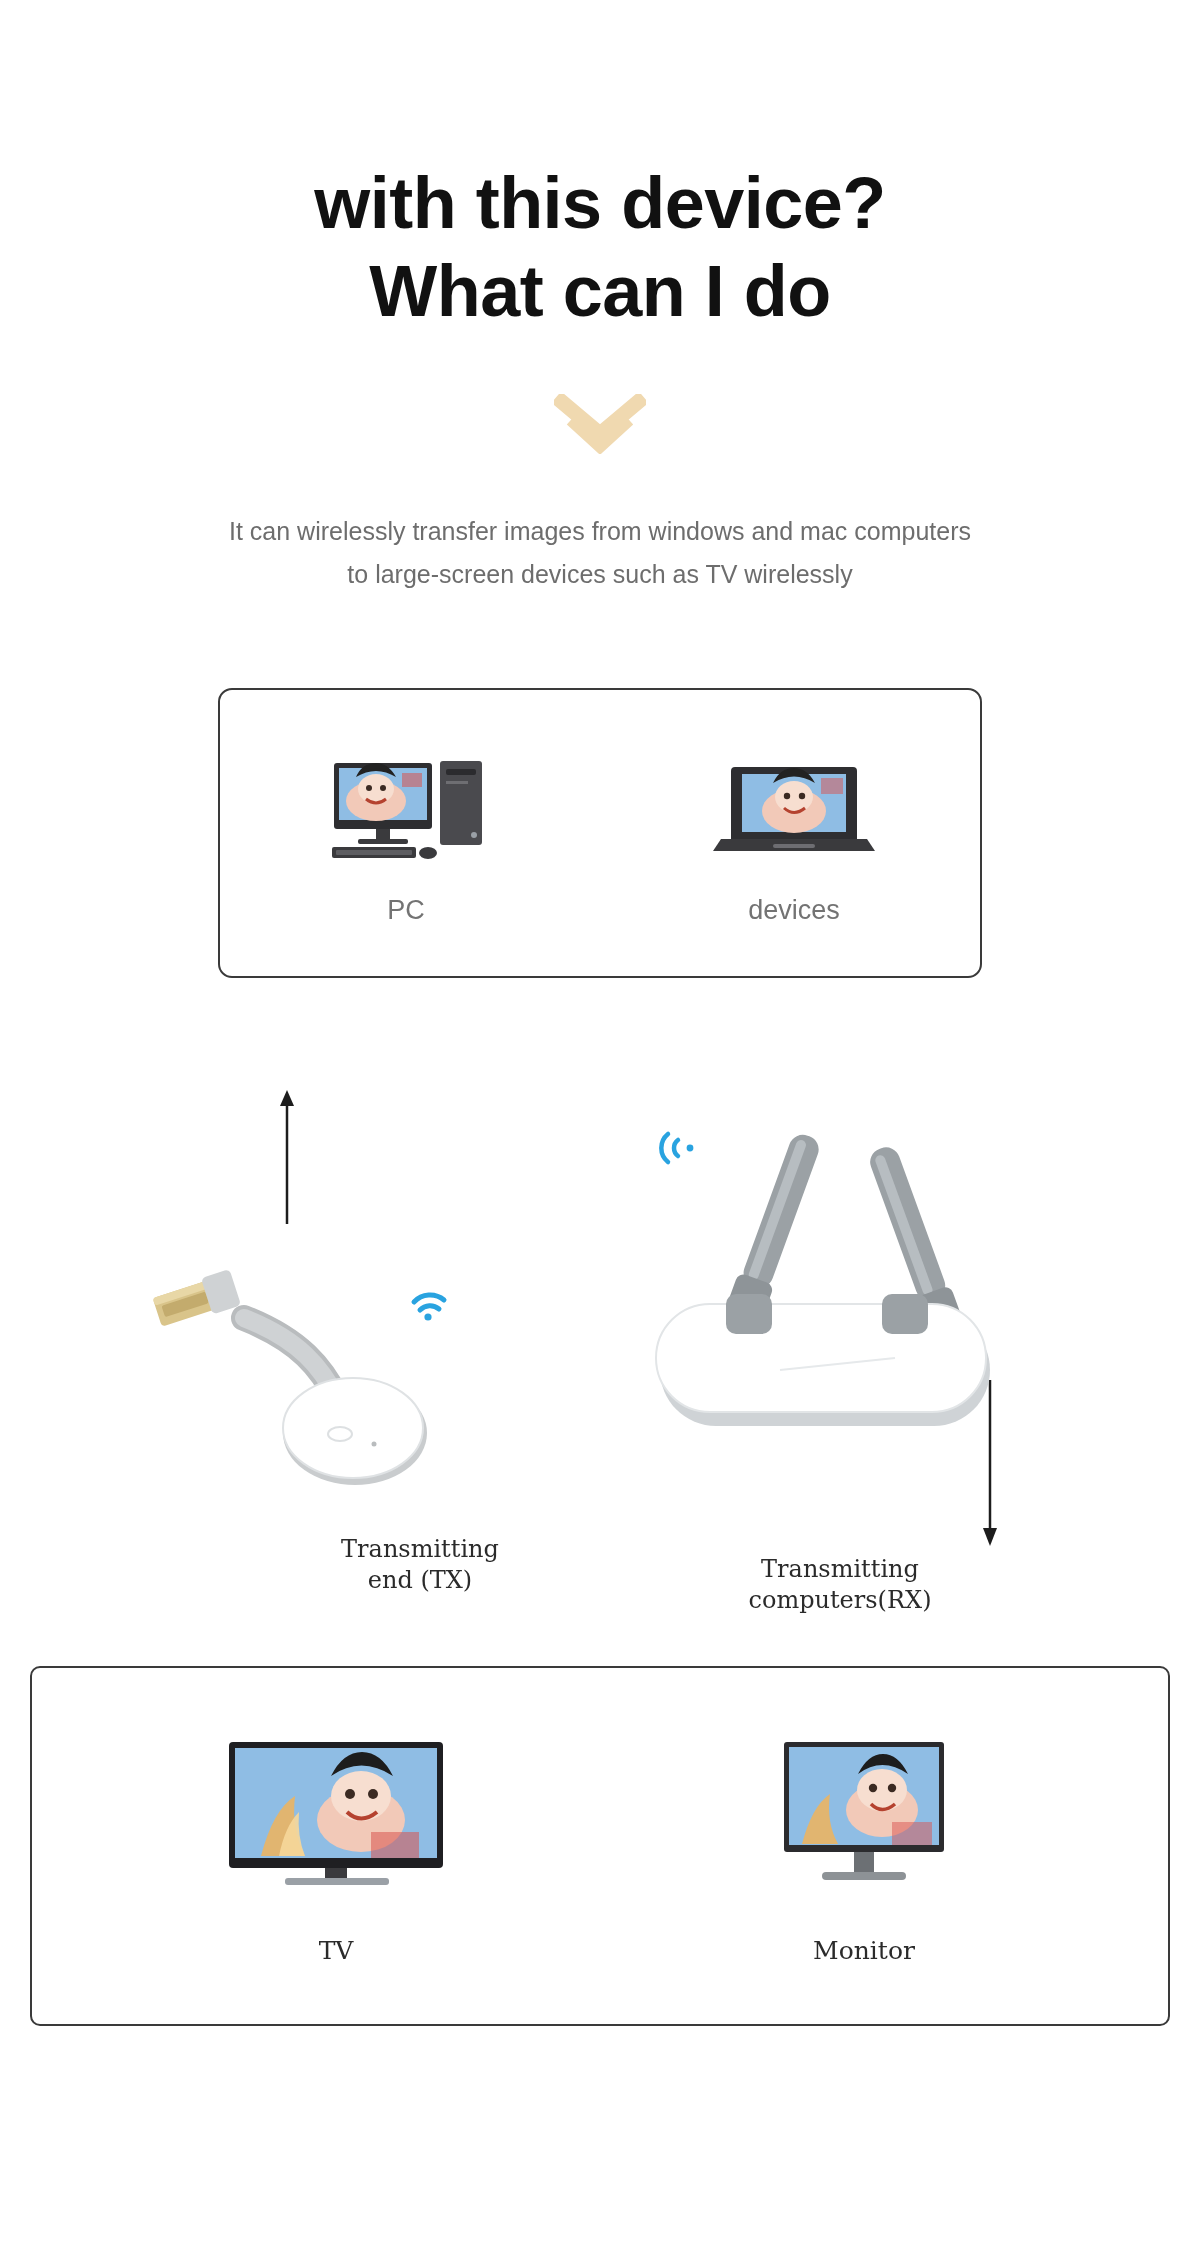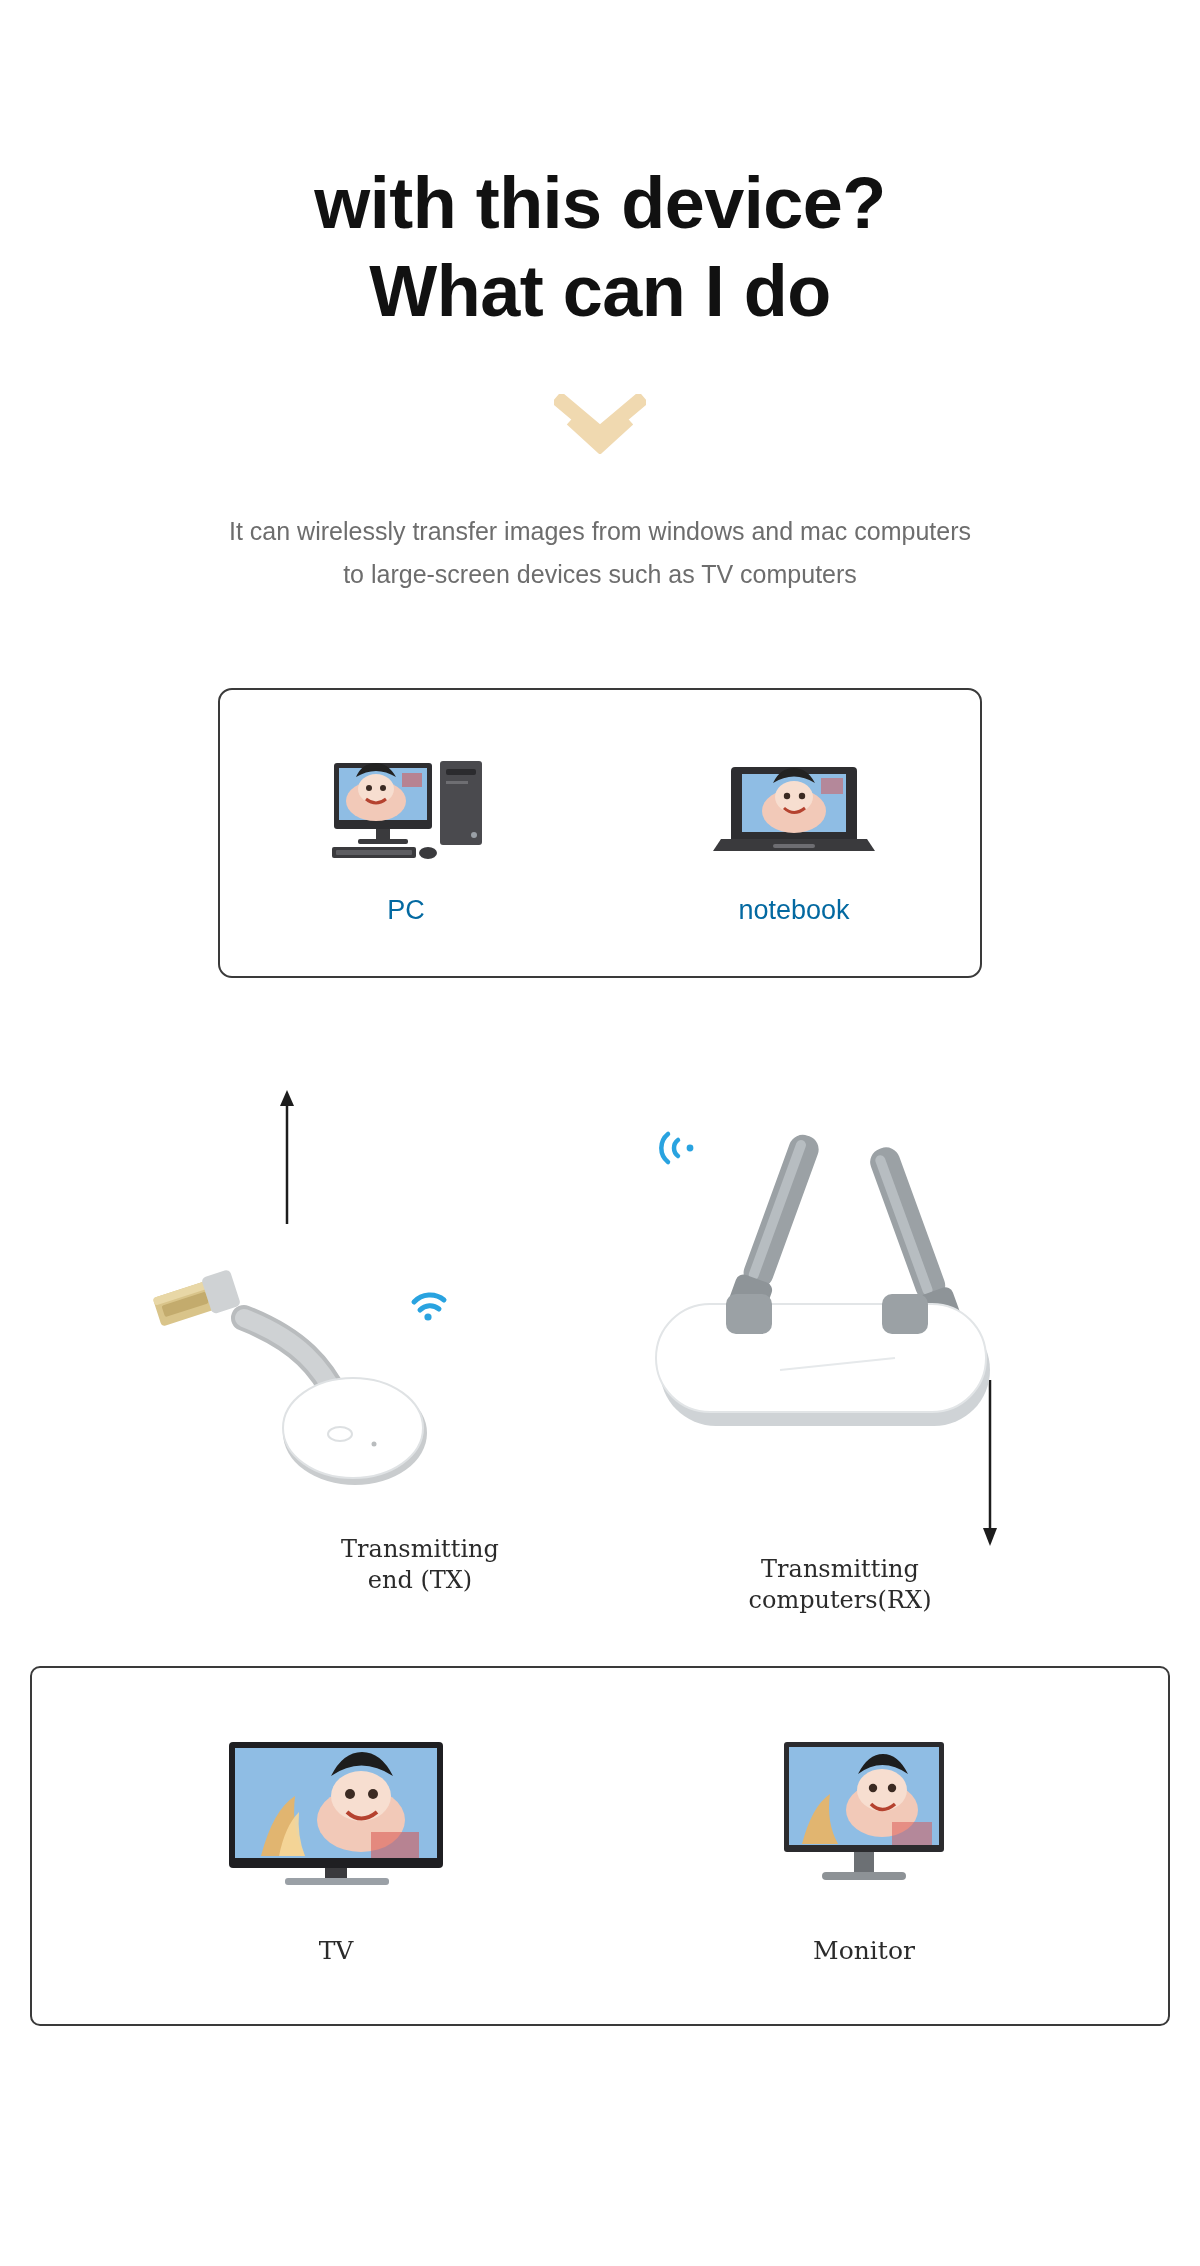--- a/index.html
+++ b/index.html
@@ -71,21 +71,21 @@
   }
   .src-item .art {
     height: 130px;
     display: flex;
     align-items: flex-end;
     justify-content: center;
   }
   .src-item .cap {
     margin-top: 26px;
     font-size: 27px;
-    color: #0369a1;
+    color: #737373;
   }
 
   
   .stage {
     position: relative;
     width: 1200px;
     height: 560px;
     margin-top: 120px;
     padding-left: 28px;
   }
@@ -141,21 +141,21 @@
 
   <div class="chevron-wrap">
     <svg width="92" height="60" viewBox="0 0 92 60">
       <polyline points="8,8 46,40 84,8" fill="none" stroke="#f0d9b0" stroke-width="15" stroke-linecap="square" stroke-linejoin="miter"></polyline>
       <polyline points="22,30 46,52 70,30" fill="none" stroke="#f0d9b0" stroke-width="13" stroke-linecap="square"></polyline>
     </svg>
   </div>
 
   <div class="subtitle">
     <span class="line">It can wirelessly transfer images from windows and mac computers</span>
-    <span class="line">to large-screen devices such as TV computers</span>
+    <span class="line">to large-screen devices such as TV wirelessly</span>
   </div>
 
   <div class="sources-box">
 
     <div class="src-item">
       <div class="art">
         <svg width="180" height="120" viewBox="0 0 180 120">
 
           <rect x="124" y="12" width="42" height="84" rx="3" fill="#4a4a4e"></rect>
           <rect x="130" y="20" width="30" height="6" rx="2" fill="#2b2b2e"></rect>
@@ -197,21 +197,21 @@
           <circle cx="88" cy="47" r="3.2" fill="#3b2a22"></circle>
           <circle cx="103" cy="47" r="3.2" fill="#3b2a22"></circle>
           <path d="M85 59 q10 9 21 0" stroke="#b5422f" stroke-width="3" fill="none"></path>
           <path d="M74 34 q21 -13 42 0 q-8 -15 -21 -15 q-14 0 -21 15z" fill="#222"></path>
           <rect x="122" y="29" width="22" height="16" fill="#d9534f" opacity="0.5"></rect>
 
           <path d="M22 90 h146 l8 12 h-162z" fill="#3a3a3d"></path>
           <rect x="74" y="95" width="42" height="4" rx="2" fill="#6d6d72"></rect>
         </svg>
       </div>
-      <div class="cap">notebook</div>
+      <div class="cap">devices</div>
     </div>
 
   </div>
 
   <div class="stage">
 
     <svg class="pos-abs" style="left:272px; top:-10px;" width="30" height="140" viewBox="0 0 30 140">
       <line x1="15" y1="136" x2="15" y2="14" stroke="#1d1d1d" stroke-width="2.5"></line>
       <polygon points="15,2 8,18 22,18" fill="#1d1d1d"></polygon>
     </svg>

